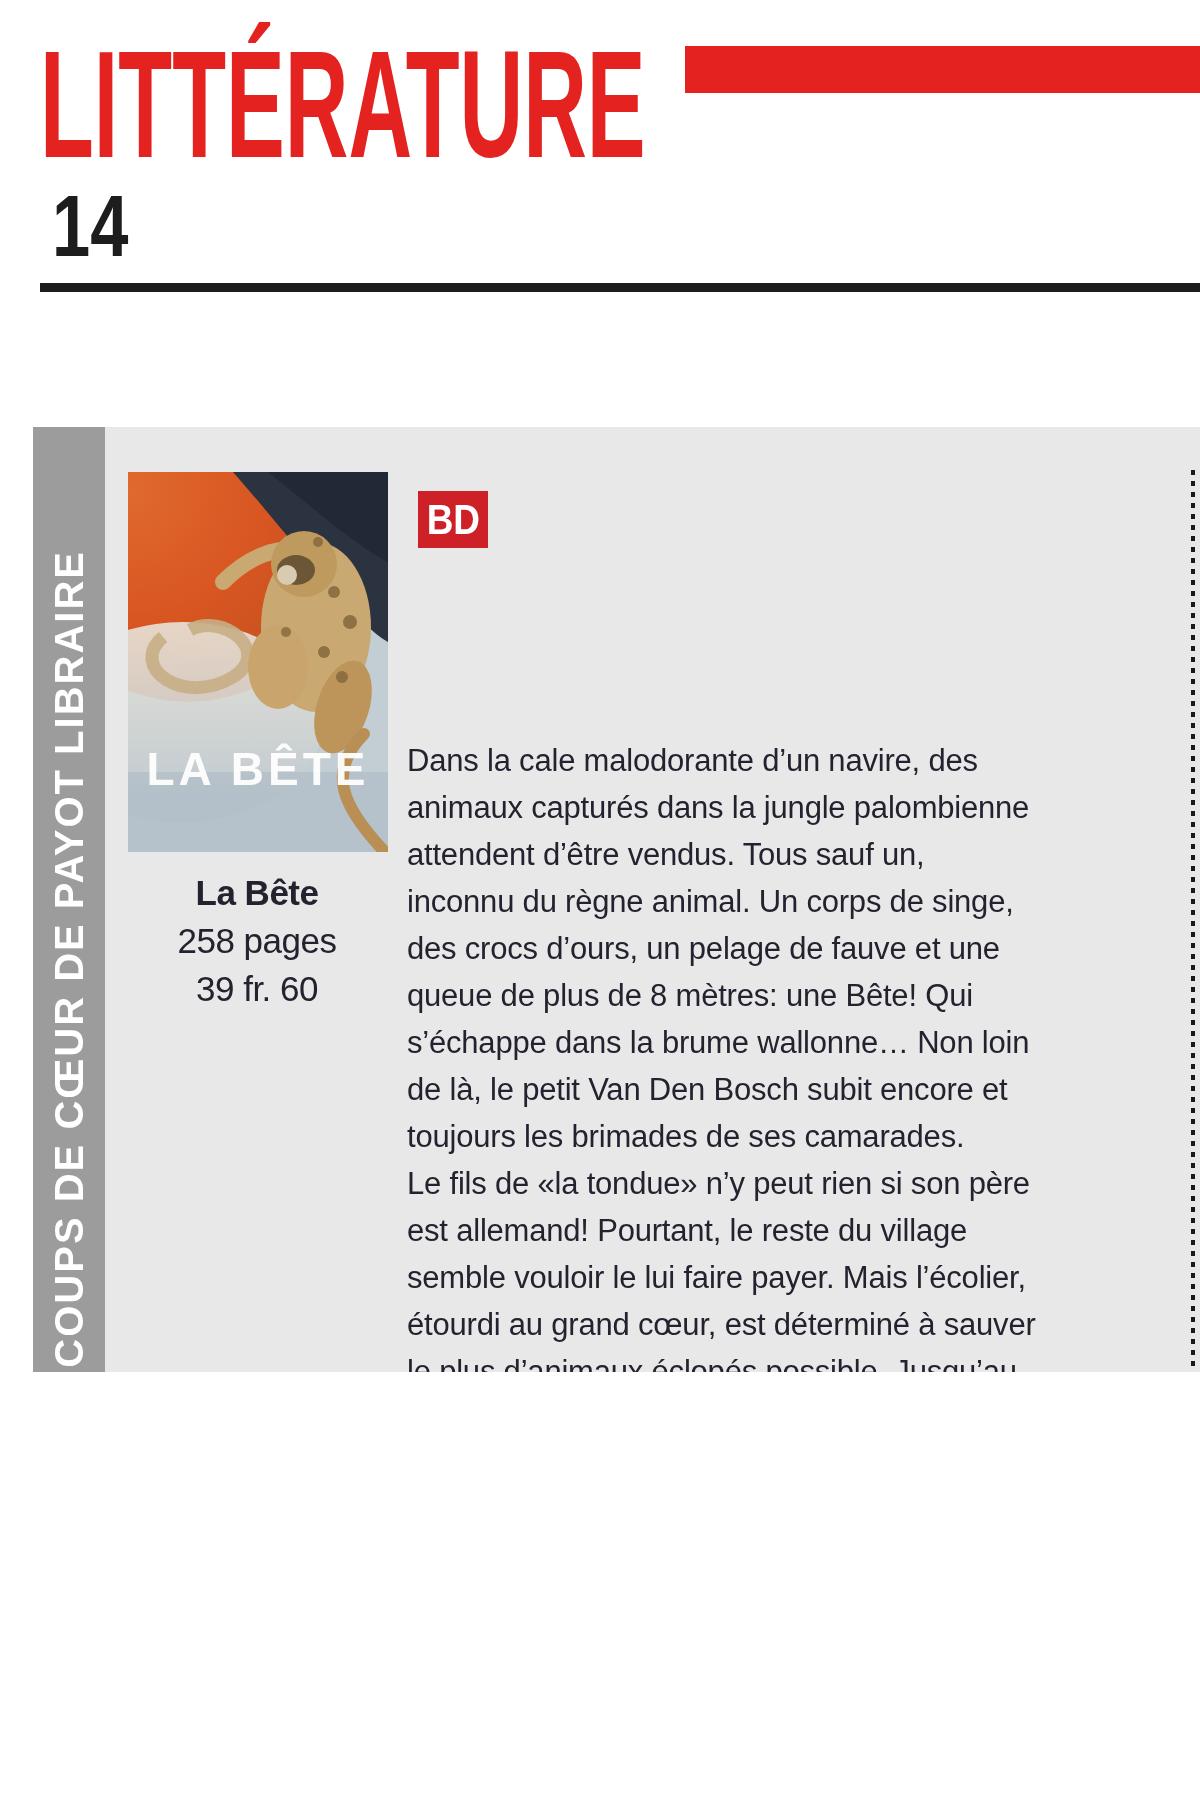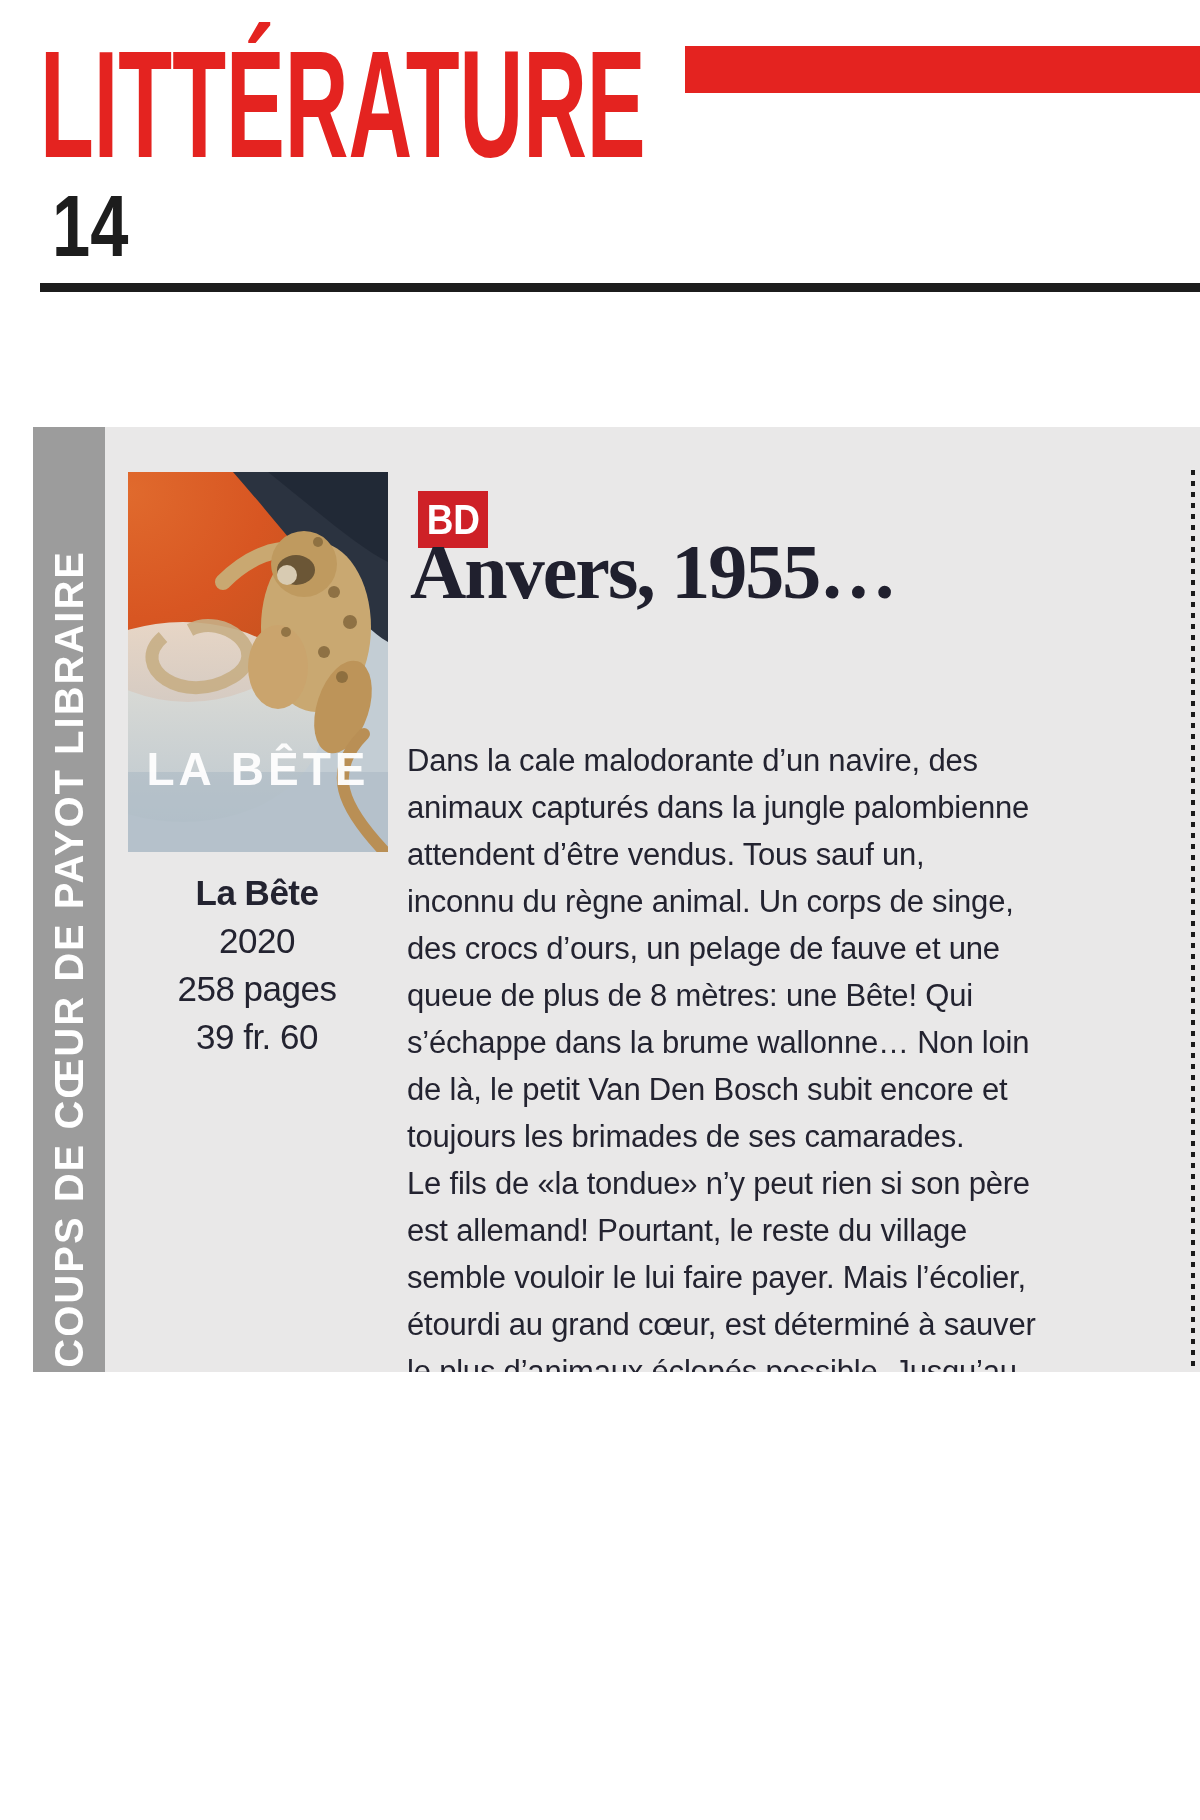--- a/index.html
+++ b/index.html
@@ -122,30 +122,28 @@
           <circle cx="158" cy="160" r="5" fill="#7a5f35" opacity="0.7"></circle>
           <circle cx="190" cy="70" r="5" fill="#7a5f35" opacity="0.7"></circle>
           <path d="M255,378 C215,335 198,300 236,262" stroke="#b98f55" stroke-width="12" fill="none" stroke-linecap="round"></path>
         </g>
         <text x="130" y="313" text-anchor="middle" font-family="Liberation Sans, sans-serif" font-size="46" font-weight="bold" letter-spacing="4" fill="#ffffff" opacity="0.95">LA BÊTE</text>
       </svg>
     </div>
 
     <div class="book-info">
       <div class="book-title">La Bête</div>
-      <div>2020</div>
       <div>258 pages</div>
       <div>39 fr. 60</div>
     </div>
 
     <div class="bd-badge">
       <span>BD</span>
     </div>
 
-    <h2 class="headline">Anvers, 1955…</h2>
 
     <p class="review-body">Dans la cale malodorante d’un navire, des
 animaux capturés dans la jungle palombienne
 attendent d’être vendus. Tous sauf un,
 inconnu du règne animal. Un corps de singe,
 des crocs d’ours, un pelage de fauve et une
 queue de plus de 8 mètres: une Bête! Qui
 s’échappe dans la brume wallonne… Non loin
 de là, le petit Van Den Bosch subit encore et
 toujours les brimades de ses camarades.

